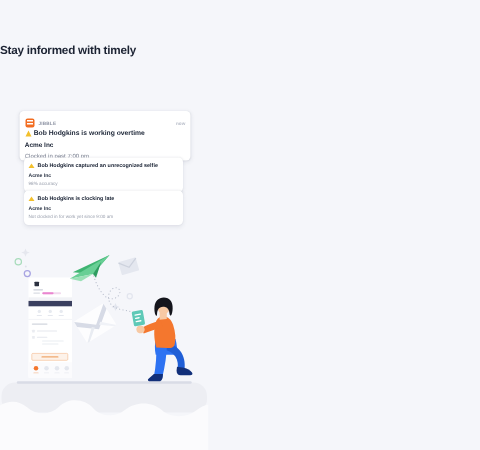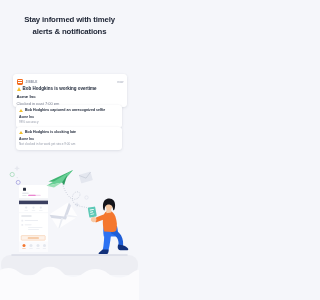--- a/index.html
+++ b/index.html
@@ -1,21 +1,21 @@
 <!DOCTYPE html>
 <html><head>
 <meta charset="utf-8">
 <style>
   html,body{margin:0;padding:0;}
   body{width:139px;height:300px;overflow:hidden;background:#f5f6fa;
        font-family:"Liberation Sans",sans-serif;-webkit-font-smoothing:antialiased;}
   .page{position:relative;width:139px;height:300px;background:#f5f6fa;overflow:hidden;}
 
   
-  .hero{position:absolute;left:0;top:14px;width:139px;text-align:center;}
+  .hero{position:absolute;left:0;top:28px;width:139px;}
   .hero-line{font-size:7.8px;font-weight:700;color:#1c2333;letter-spacing:-0.15px;line-height:11.5px;}
 
   
   .cards{position:absolute;left:0;top:70px;width:139px;height:84px;}
   .card{position:absolute;background:#ffffff;border-radius:3px;
         box-shadow:0 1px 3px rgba(40,50,80,.10),0 0 1px rgba(40,50,80,.08);}
   .c1{left:13px;top:3.5px;width:114px;height:33px;}
   .c2{left:16px;top:35px;width:106px;height:22.5px;}
   .c3{left:16px;top:57px;width:106px;height:22.5px;}
 
@@ -38,21 +38,20 @@
   .t-meta-sm{font-size:3.1px;color:#979dab;}
   .illus{position:absolute;left:0;top:155px;width:139px;height:145px;}
 </style>
 </head>
 <body>
 
 <div class="page">
 
   <div class="hero">
     <div class="hero-line">Stay informed with timely</div>
-    <div class="hero-line">alerts &amp; notifications</div>
   </div>
 
   <div class="cards">
 
     <div class="card c1">
       <div class="row" style="left:4px;top:5px;">
         <span class="appicon"></span>
         <span class="appname">JIBBLE</span>
       </div>
       <div class="stamp" style="top:6px;">now</div>

